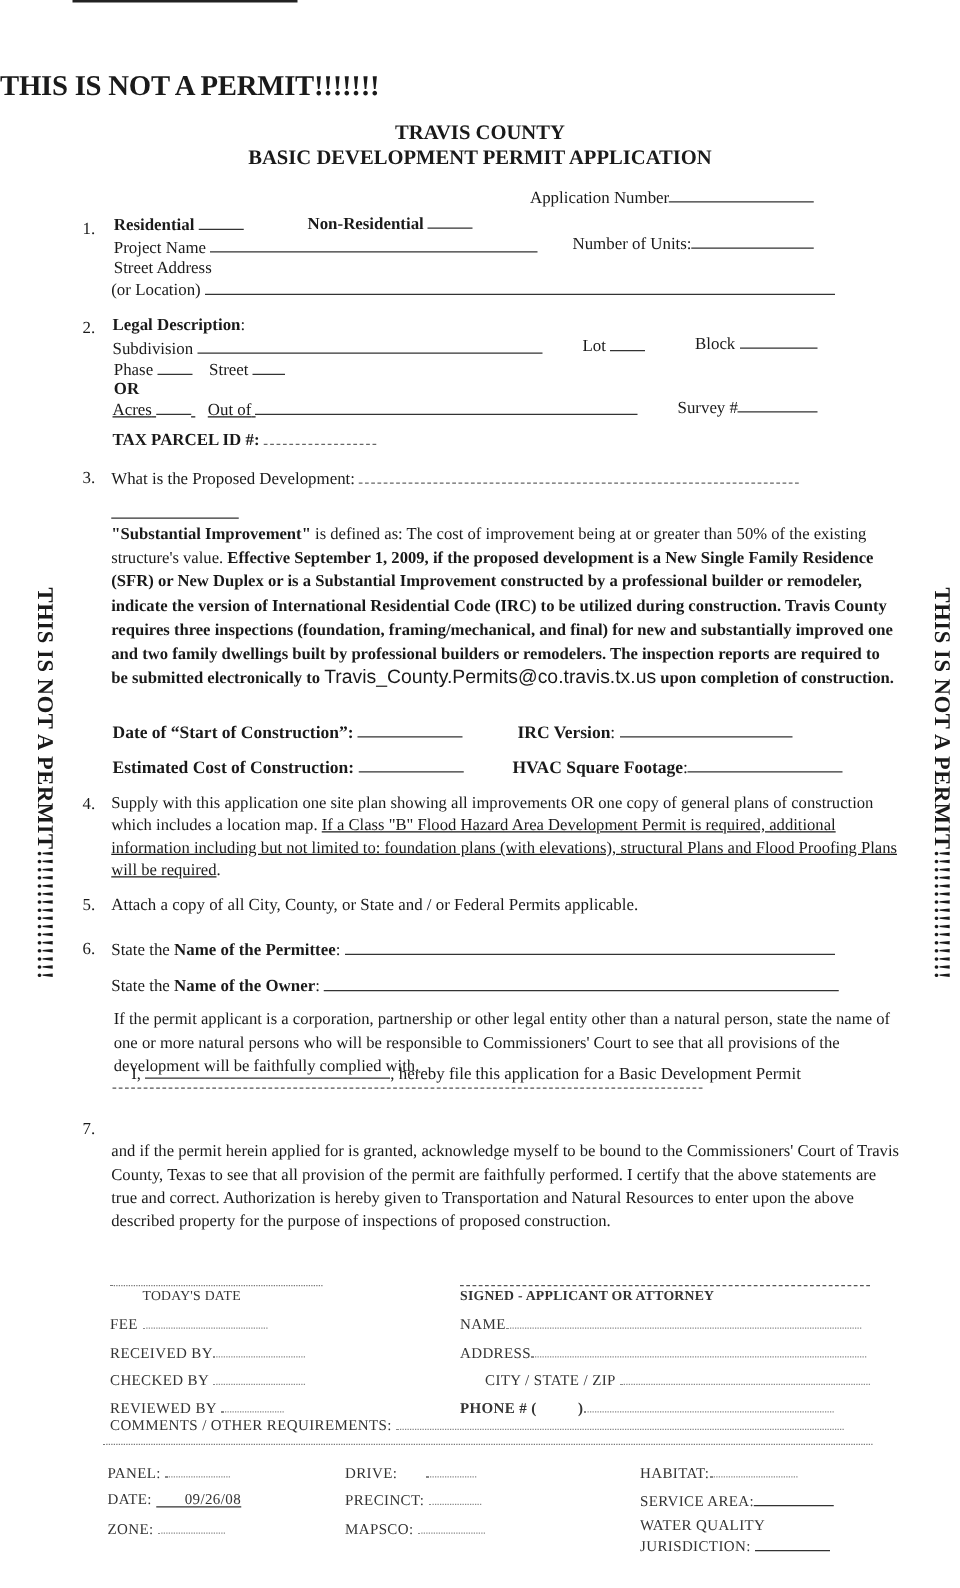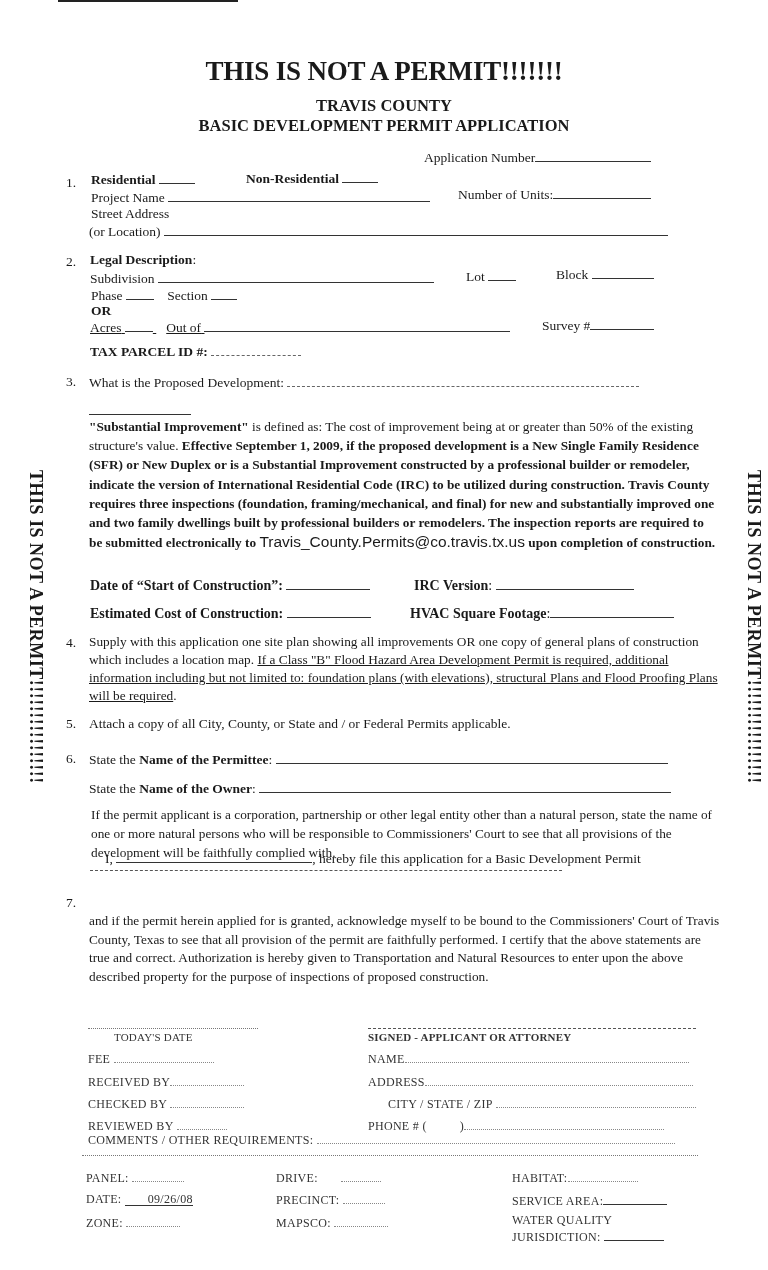--- a/index.html
+++ b/index.html
@@ -3,21 +3,21 @@
 <meta charset="utf-8">
 <style>
   html, body { margin: 0; padding: 0; background: #ffffff; }
   body {
     width: 768px; height: 1270px; position: relative; overflow: hidden;
     font-family: "Liberation Serif", "DejaVu Serif", serif;
     color: #1a1a1a; font-size: 13.5px;
   }
   .abs { position: absolute; }
   .topline { left: 58px; top: 0px; width: 180px; height: 2px; background: #222; }
-  .main-title { left: 0; width: 768px; top: 56px; text-align: center; font-size: 27px; font-weight: bold; letter-spacing: -0.2px; }
+  .main-title { left: 0; width: 768px; top: 56px; font-size: 23px; font-weight: bold; letter-spacing: -0.2px; }
   .sub-title { left: 0; width: 768px; text-align: center; font-size: 16.5px; font-weight: bold; }
   .b { font-weight: bold; }
   .blank { display: inline-block; border-bottom: 1px solid #333; height: 12px; vertical-align: baseline; }
   .dblank { display: inline-block; border-bottom: 1px dashed #666; height: 12px; vertical-align: baseline; }
   .fblank { display: inline-block; border-bottom: 1px dotted #888; height: 11px; vertical-align: baseline; }
   .num { position: absolute; }
   .line { position: absolute; white-space: nowrap; }
   .para { position: absolute; line-height: 19px; }
   .u { text-decoration: underline; }
   .side {
@@ -81,21 +81,21 @@
   <span>Lot</span>
   <span class="blank" style="width:28px;"></span>
 </div>
 <div class="line" style="left:556px; top:266px;">
   <span>Block</span>
   <span class="blank" style="width:62px;"></span>
 </div>
 <div class="line" style="left:91px; top:287px;">
   <span>Phase</span>
   <span class="blank" style="width:28px;"></span>
-  <span style="margin-left:10px;">Section</span>
+  <span style="margin-left:10px;">Street</span>
   <span class="blank" style="width:26px;"></span>
 </div>
 <div class="line b" style="left:91px; top:303px;">OR</div>
 <div class="line" style="left:90px; top:319px;text-decoration:underline;">
   <span>Acres</span>
   <span class="blank" style="width:28px;"></span>
   <span style="margin-left:10px;">Out of</span>
   <span class="blank" style="width:306px;"></span>
 </div>
 <div class="line" style="left:542px; top:317px;">
@@ -166,21 +166,21 @@
 <div class="line small" style="left:368px; top:1031px;font-weight:bold;">SIGNED - APPLICANT OR ATTORNEY</div>
 
 <div class="line office" style="left:88px; top:1051px;"><span>FEE</span> <span class="fblank" style="width:100px;"></span></div>
 <div class="line office" style="left:88px; top:1074px;"><span>RECEIVED BY</span><span class="fblank" style="width:74px;"></span></div>
 <div class="line office" style="left:88px; top:1096px;"><span>CHECKED BY</span> <span class="fblank" style="width:74px;"></span></div>
 <div class="line office" style="left:88px; top:1118px;"><span>REVIEWED BY</span> <span class="fblank" style="width:50px;"></span></div>
 
 <div class="line office" style="left:368px; top:1051px;"><span>NAME</span><span class="fblank" style="width:284px;"></span></div>
 <div class="line office" style="left:368px; top:1074px;"><span>ADDRESS</span><span class="fblank" style="width:268px;"></span></div>
 <div class="line office" style="left:388px; top:1096px;"><span>CITY / STATE / ZIP</span> <span class="fblank" style="width:200px;"></span></div>
-<div class="line office" style="left:368px; top:1118px;"><span style="white-space:pre;">PHONE # (          )</span><span class="fblank" style="width:200px;"></span></div>
+<div class="line office" style="left:368px; top:1118px;"><span style="white-space:pre;font-weight:bold;">PHONE # (          )</span><span class="fblank" style="width:200px;"></span></div>
 <div class="line office" style="left:88px; top:1132px;"><span>COMMENTS / OTHER REQUIREMENTS:</span> <span class="fblank" style="width:358px;"></span></div>
 <div class="hr-dot" style="left:82px; top:1155px; width:616px;"></div>
 
 <div class="line office" style="left:86px; top:1170px;"><span>PANEL:</span> <span class="fblank" style="width:52px;"></span></div>
 <div class="line office" style="left:86px; top:1192px;"><span>DATE:</span> <span class="blank" style="width:68px; text-align:right; height:auto; line-height:12px;">09/26/08</span></div>
 <div class="line office" style="left:86px; top:1215px;"><span>ZONE:</span> <span class="fblank" style="width:54px;"></span></div>
 
 <div class="line office" style="left:276px; top:1170px;"><span>DRIVE:</span> <span class="fblank" style="width:40px; margin-left:20px;"></span></div>
 <div class="line office" style="left:276px; top:1192px;"><span>PRECINCT:</span> <span class="fblank" style="width:42px;"></span></div>
 <div class="line office" style="left:276px; top:1215px;"><span>MAPSCO:</span> <span class="fblank" style="width:54px;"></span></div>

